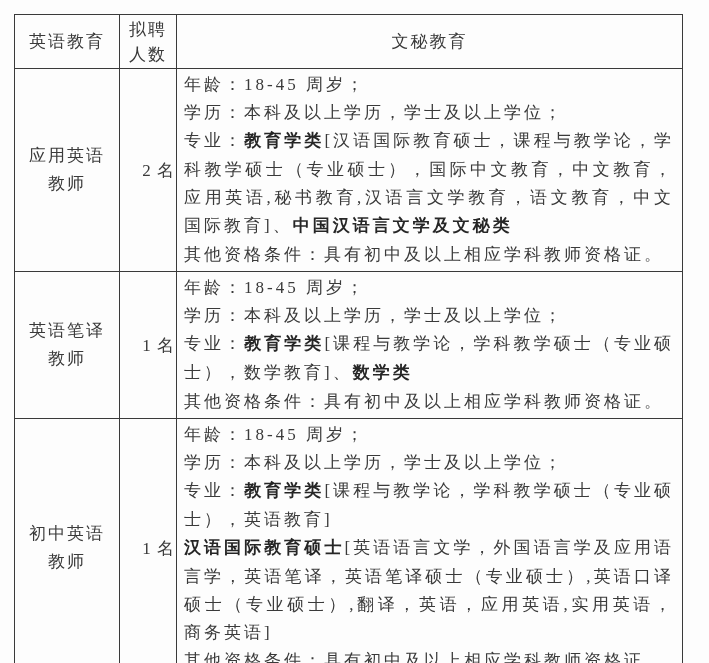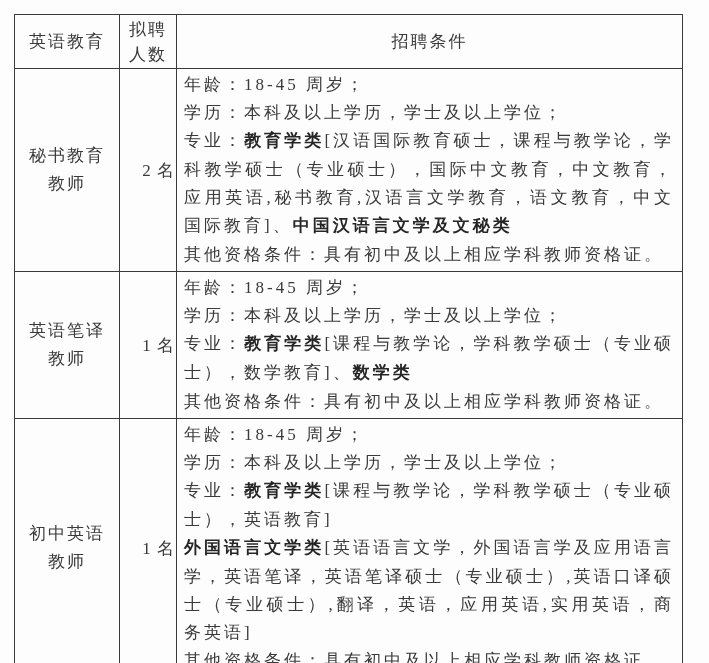--- a/index.html
+++ b/index.html
@@ -80,26 +80,26 @@
     <colgroup>
       <col style="width:105px">
       <col style="width:57px">
       <col style="width:506px">
     </colgroup>
     <thead>
       <tr>
         <th>英语教育</th>
         <th>拟聘
 人数</th>
-        <th>招聘条件</th>
+        <th>文秘教育</th>
       </tr>
     </thead>
     <tbody>
         <tr style="height: 198px;">
-          <td class="pos-cell">秘书教育
+          <td class="pos-cell">应用英语
 教师</td>
           <td class="count-cell">2 名</td>
           <td class="cond-cell">
             <p><span>年龄：18-45 周岁；</span></p>
             <p><span>学历：本科及以上学历，学士及以上学位；</span></p>
             <p><span>专业：</span><b>教育学类</b><span>[汉语国际教育硕士，课程与教学论，学科教学硕士（专业硕士），国际中文教育，中文教育，应用英语,秘书教育,汉语言文学教育，语文教育，中文国际教育]、</span><b>中国汉语言文学及文秘类</b></p>
             <p><span>其他资格条件：具有初中及以上相应学科教师资格证。</span></p>
           </td>
         </tr>
         <tr style="height: 138px;">
@@ -114,19 +114,19 @@
           </td>
         </tr>
         <tr style="height: 255px;">
           <td class="pos-cell">初中英语
 教师</td>
           <td class="count-cell">1 名</td>
           <td class="cond-cell">
             <p><span>年龄：18-45 周岁；</span></p>
             <p><span>学历：本科及以上学历，学士及以上学位；</span></p>
             <p><span>专业：</span><b>教育学类</b><span>[课程与教学论，学科教学硕士（专业硕士），英语教育]</span></p>
-            <p><b>外国语言文学类</b><span>[英语语言文学，外国语言学及应用语言学，英语笔译，英语笔译硕士（专业硕士）,英语口译硕士（专业硕士）,翻译，英语，应用英语,实用英语，商务英语]</span></p>
+            <p><b>汉语国际教育硕士</b><span>[英语语言文学，外国语言学及应用语言学，英语笔译，英语笔译硕士（专业硕士）,英语口译硕士（专业硕士）,翻译，英语，应用英语,实用英语，商务英语]</span></p>
             <p><span>其他资格条件：具有初中及以上相应学科教师资格证。</span></p>
           </td>
         </tr>
       </tbody>
   </table>
 </div>
 
 </body></html>

